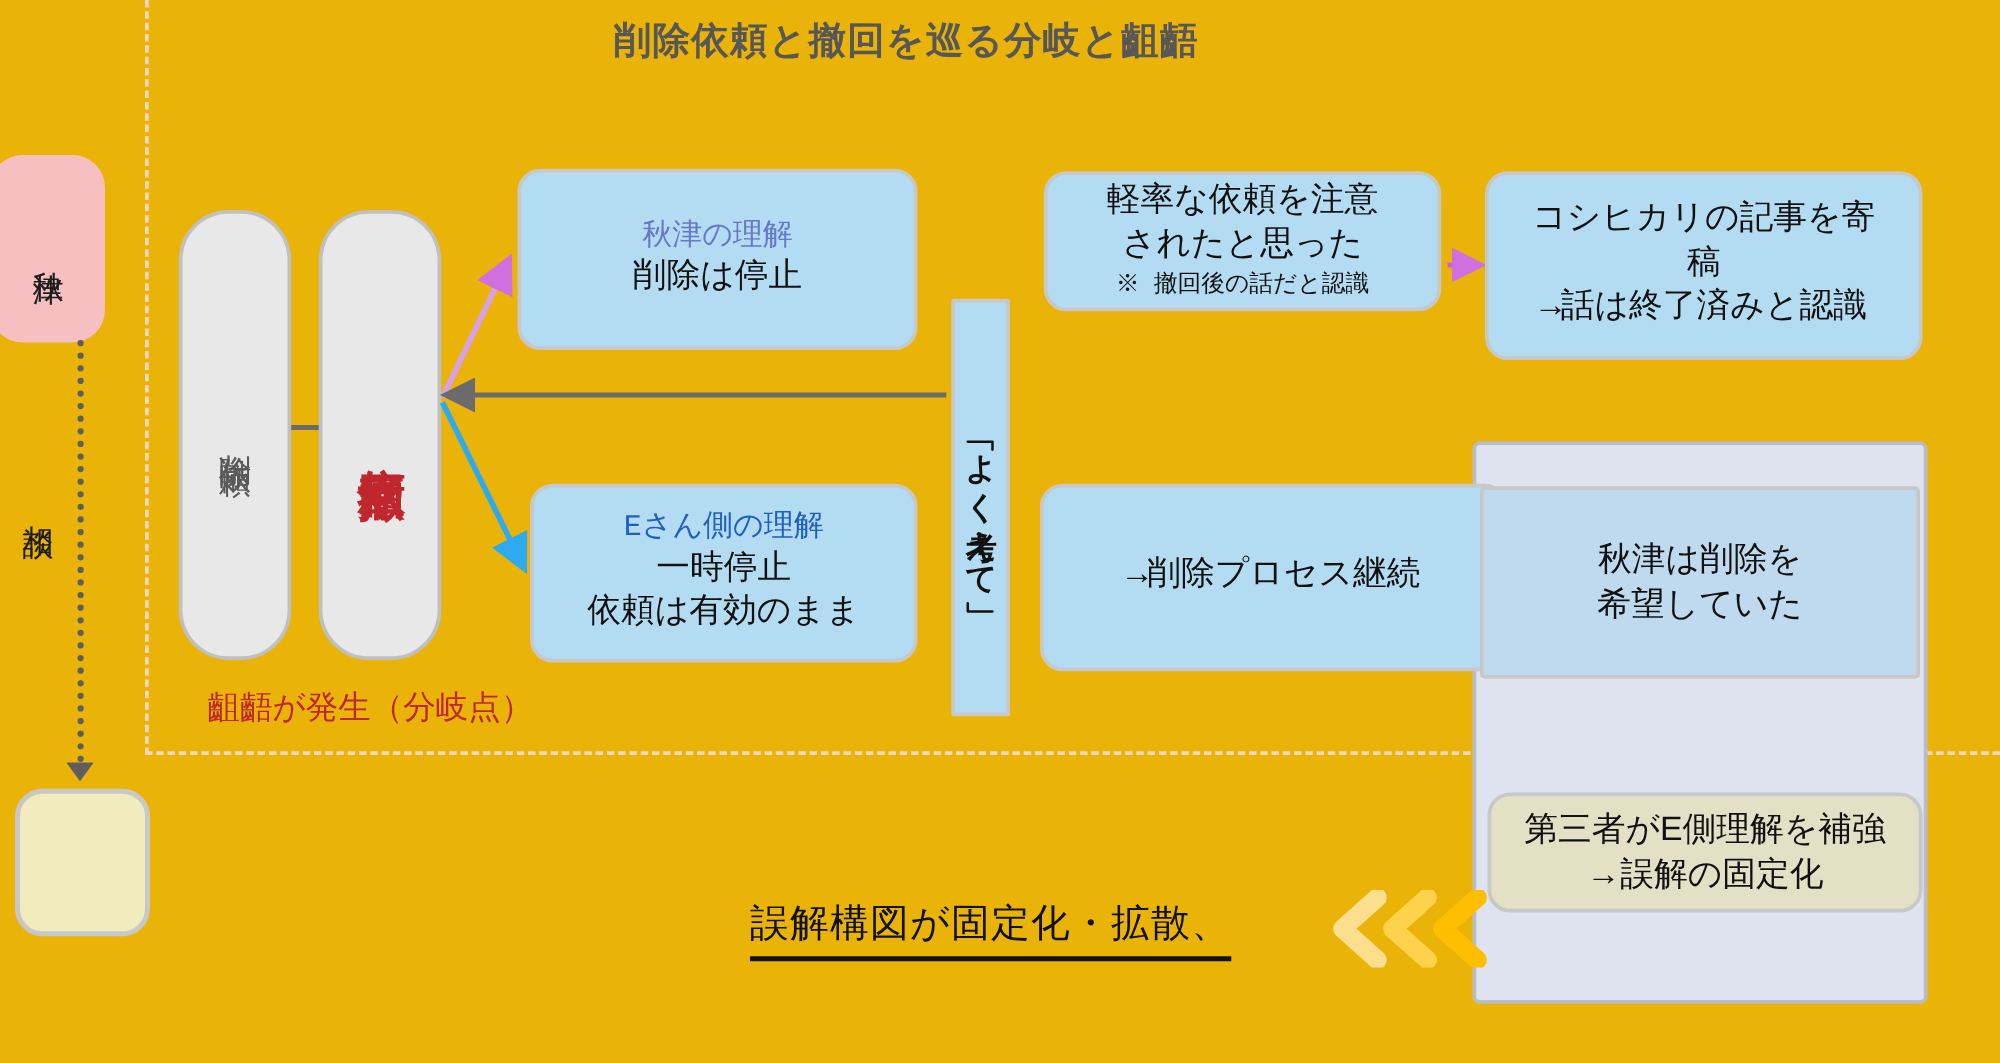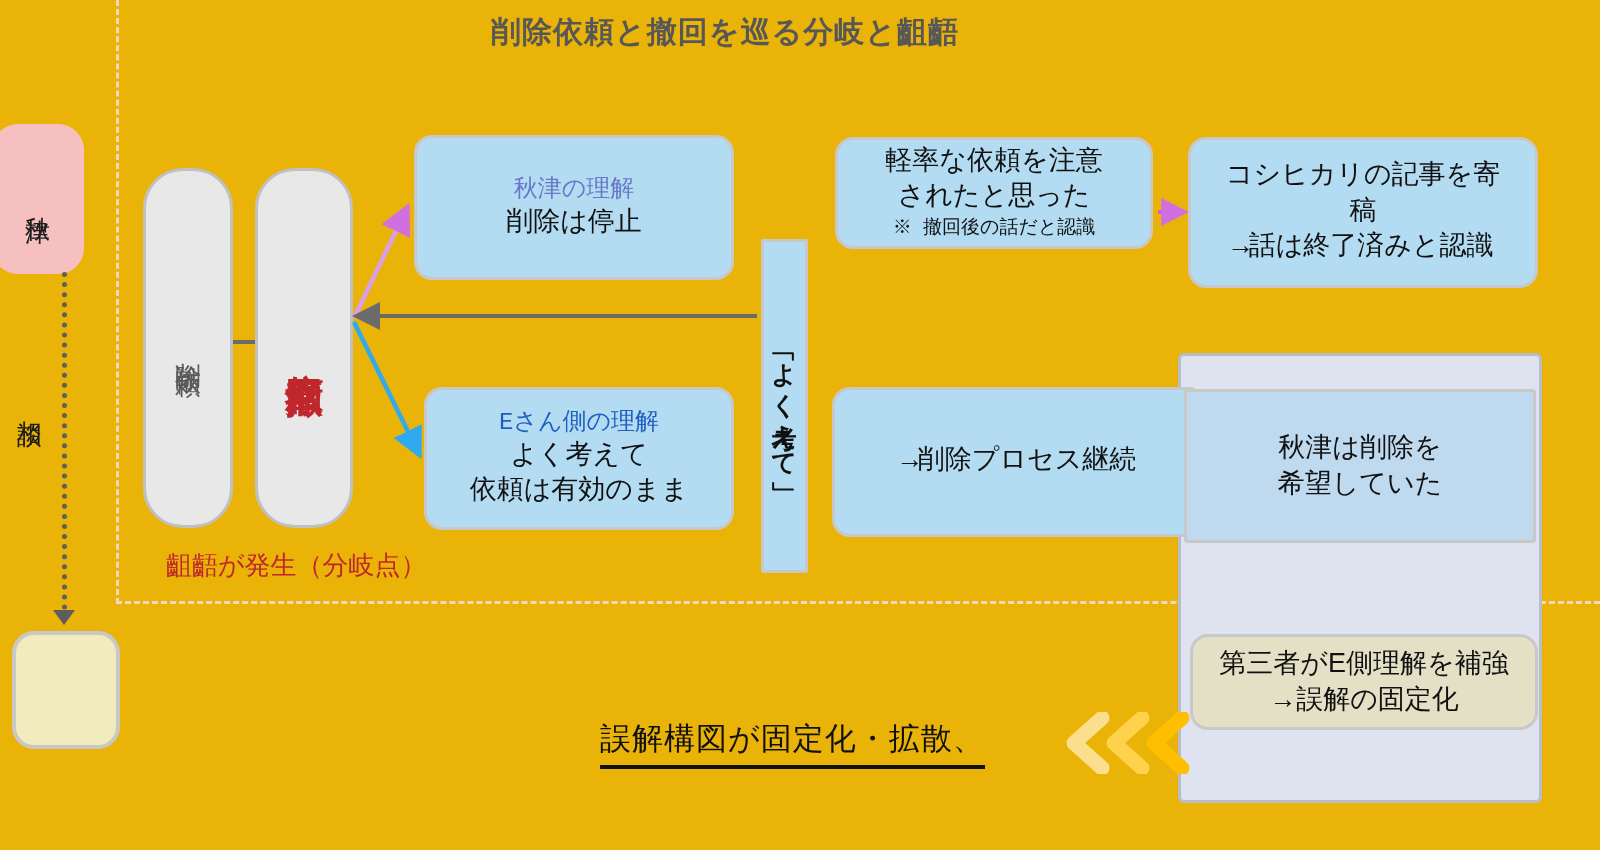--- a/index.html
+++ b/index.html
@@ -259,21 +259,21 @@
     <line x1="1362" y1="630" x2="1362" y2="551" stroke="#8a8a8a" stroke-width="4" marker-end="url(#hd-gray2)"></line>
   </svg>
 
   <div class="abs card box-blue b-akitsu">
     <div class="hdr-purple">秋津の理解</div>
     <div class="body-lg">削除は停止</div>
   </div>
 
   <div class="abs card box-blue b-eside">
     <div class="hdr-blue">Eさん側の理解</div>
-    <div class="body-lg">よく考えて</div>
+    <div class="body-lg">一時停止</div>
     <div class="body-lg">依頼は有効のまま</div>
   </div>
 
   <div class="abs b-yoku">
     <span class="vtext">「よく考えて」</span>
   </div>
 
   <div class="abs card box-blue b-keisotsu">
     <div class="body-lg">軽率な依頼を注意</div>
     <div class="body-lg">されたと思った</div>

